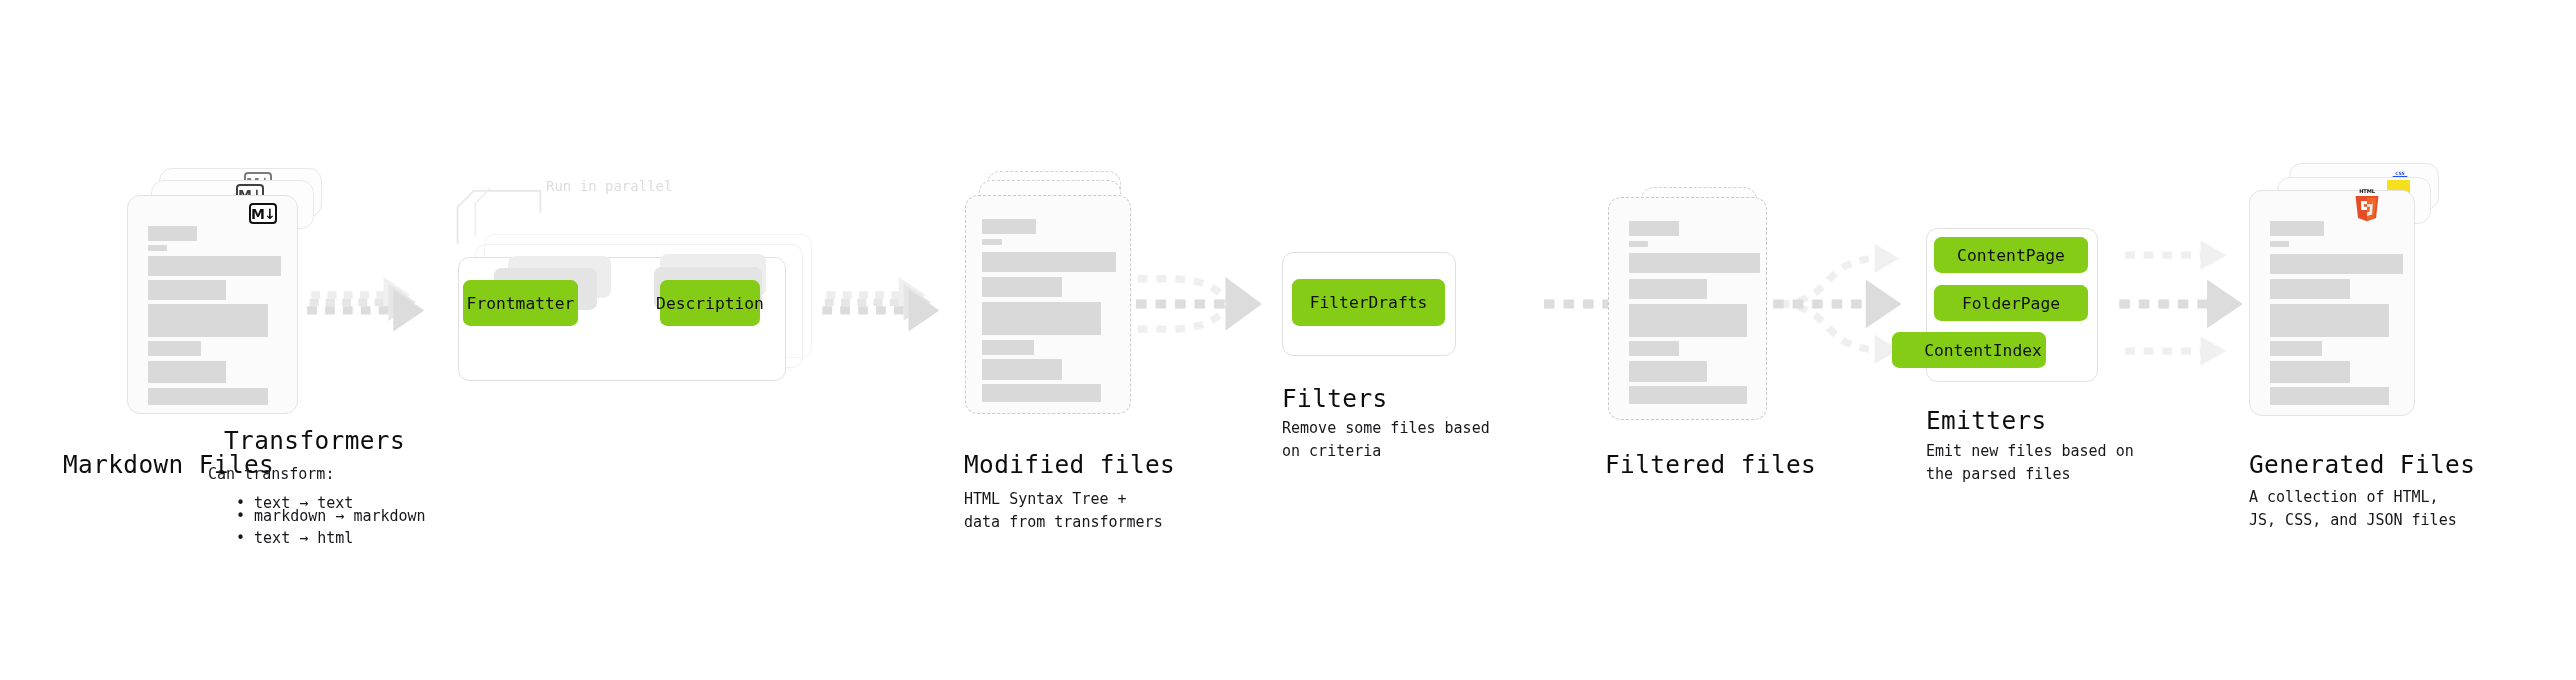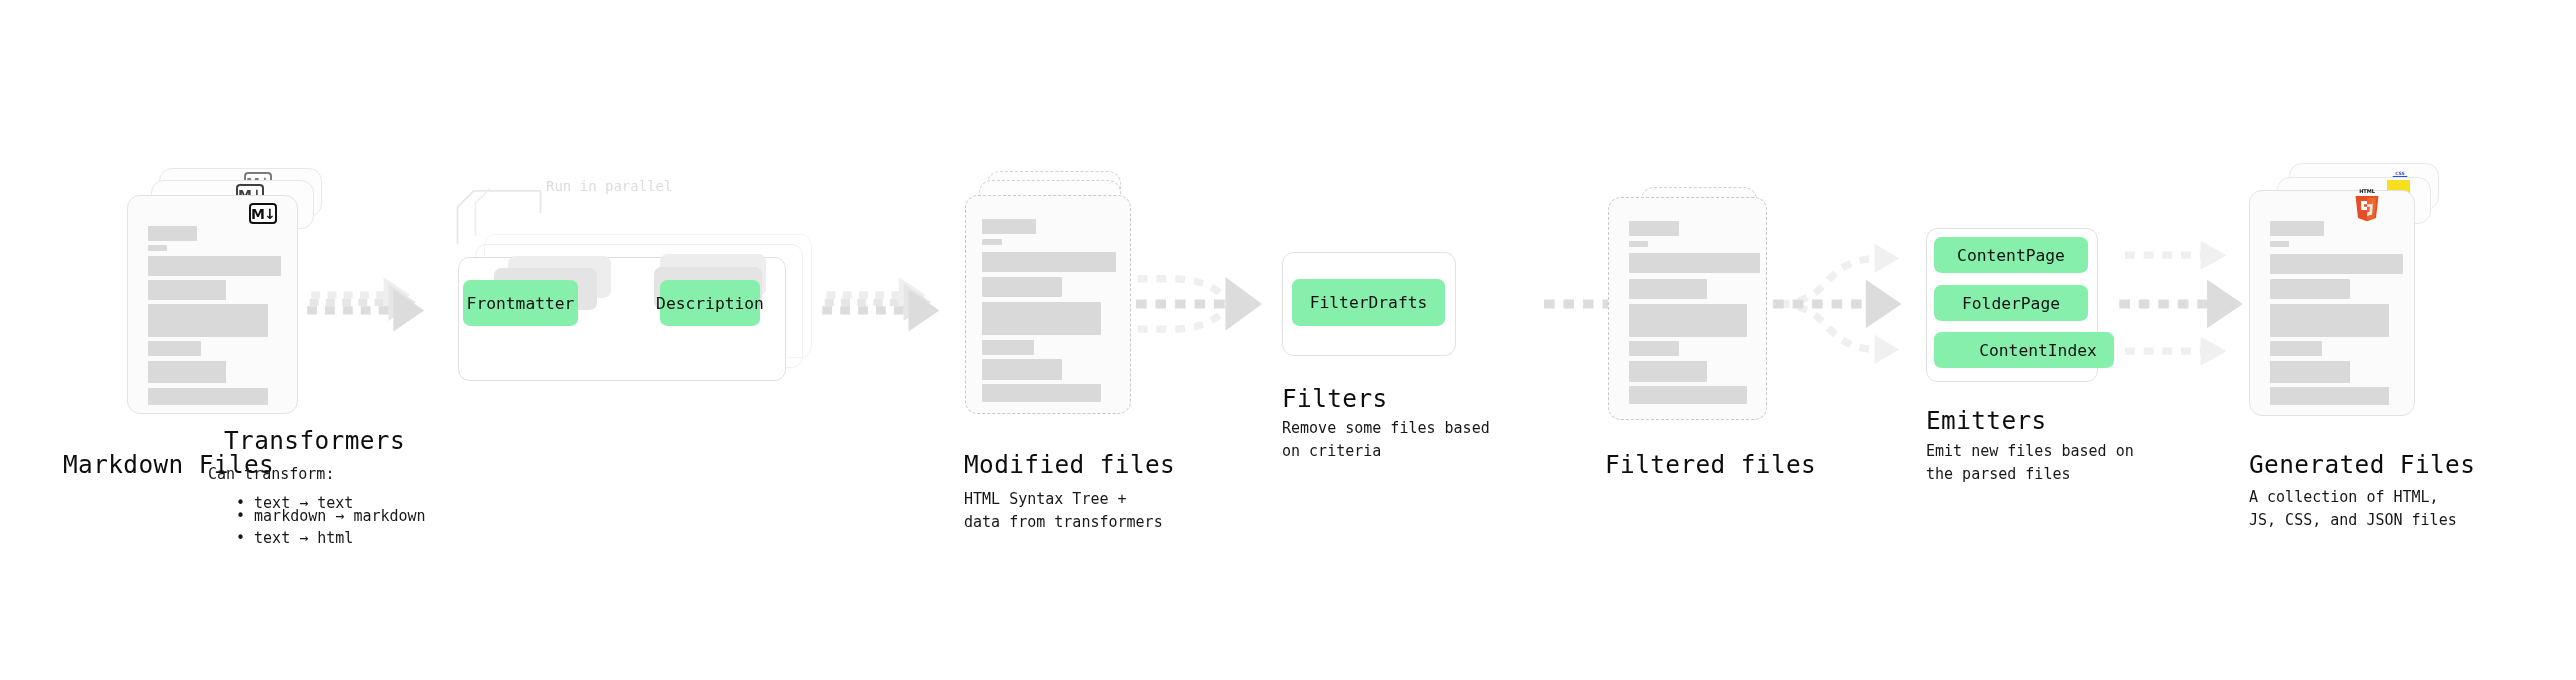--- a/index.html
+++ b/index.html
@@ -79,21 +79,21 @@
     border:1.3px solid #e0e0e0;
     border-radius:11.4px;
     background:#ffffff;
     box-sizing:border-box;
   }
   .panel.ghost1{border-color:#efefef;background:transparent;}
   .panel.ghost2{border-color:#f4f4f4;background:transparent;}
 
   .chip{
     position:absolute;
-    background:#86efac;
+    background:#84cc16;
     border-radius:7.3px;
     display:flex;align-items:center;justify-content:center;
     font-size:16.3px;
     color:#111;
     white-space:nowrap;
     font-family:"DejaVu Sans Mono","Liberation Mono",monospace;
     box-sizing:border-box;
   }
   .chip.g1{background:#e4e4e4;color:transparent;}
   .chip.g2{background:#ededed;color:transparent;}
@@ -273,21 +273,21 @@
     <div class="bar" style="left:1629px;top:361px;width:78px;height:21px;"></div>
     <div class="bar" style="left:1629px;top:386px;width:118px;height:18px;"></div>
 
     <div class="col-title" style="left:1605px;top:450px;">Filtered files</div>
   </div>
 
   <div>
     <div class="panel" style="left:1926px;top:228px;width:172px;height:154px;"></div>
     <div class="chip" style="left:1934px;top:237px;width:154px;height:36px;">ContentPage</div>
     <div class="chip" style="left:1934px;top:285px;width:154px;height:36px;">FolderPage</div>
-    <div class="chip" style="left:1934px;top:332px;width:180px;height:36px;padding-left:28px;">ContentIndex</div>
+    <div class="chip" style="left:1892px;top:332px;width:154px;height:36px;padding-left:28px;">ContentIndex</div>
 
     <div class="col-title" style="left:1926px;top:406px;">Emitters</div>
     <div class="col-desc" style="left:1926px;top:440px;">Emit new files based on
 the parsed files</div>
   </div>
 
   <div>
     <div class="filecard ghost" style="left:2289px;top:163px;width:150px;height:47px;"></div>
 
     <div class="css-badge" style="left:2391px;top:167px;">

